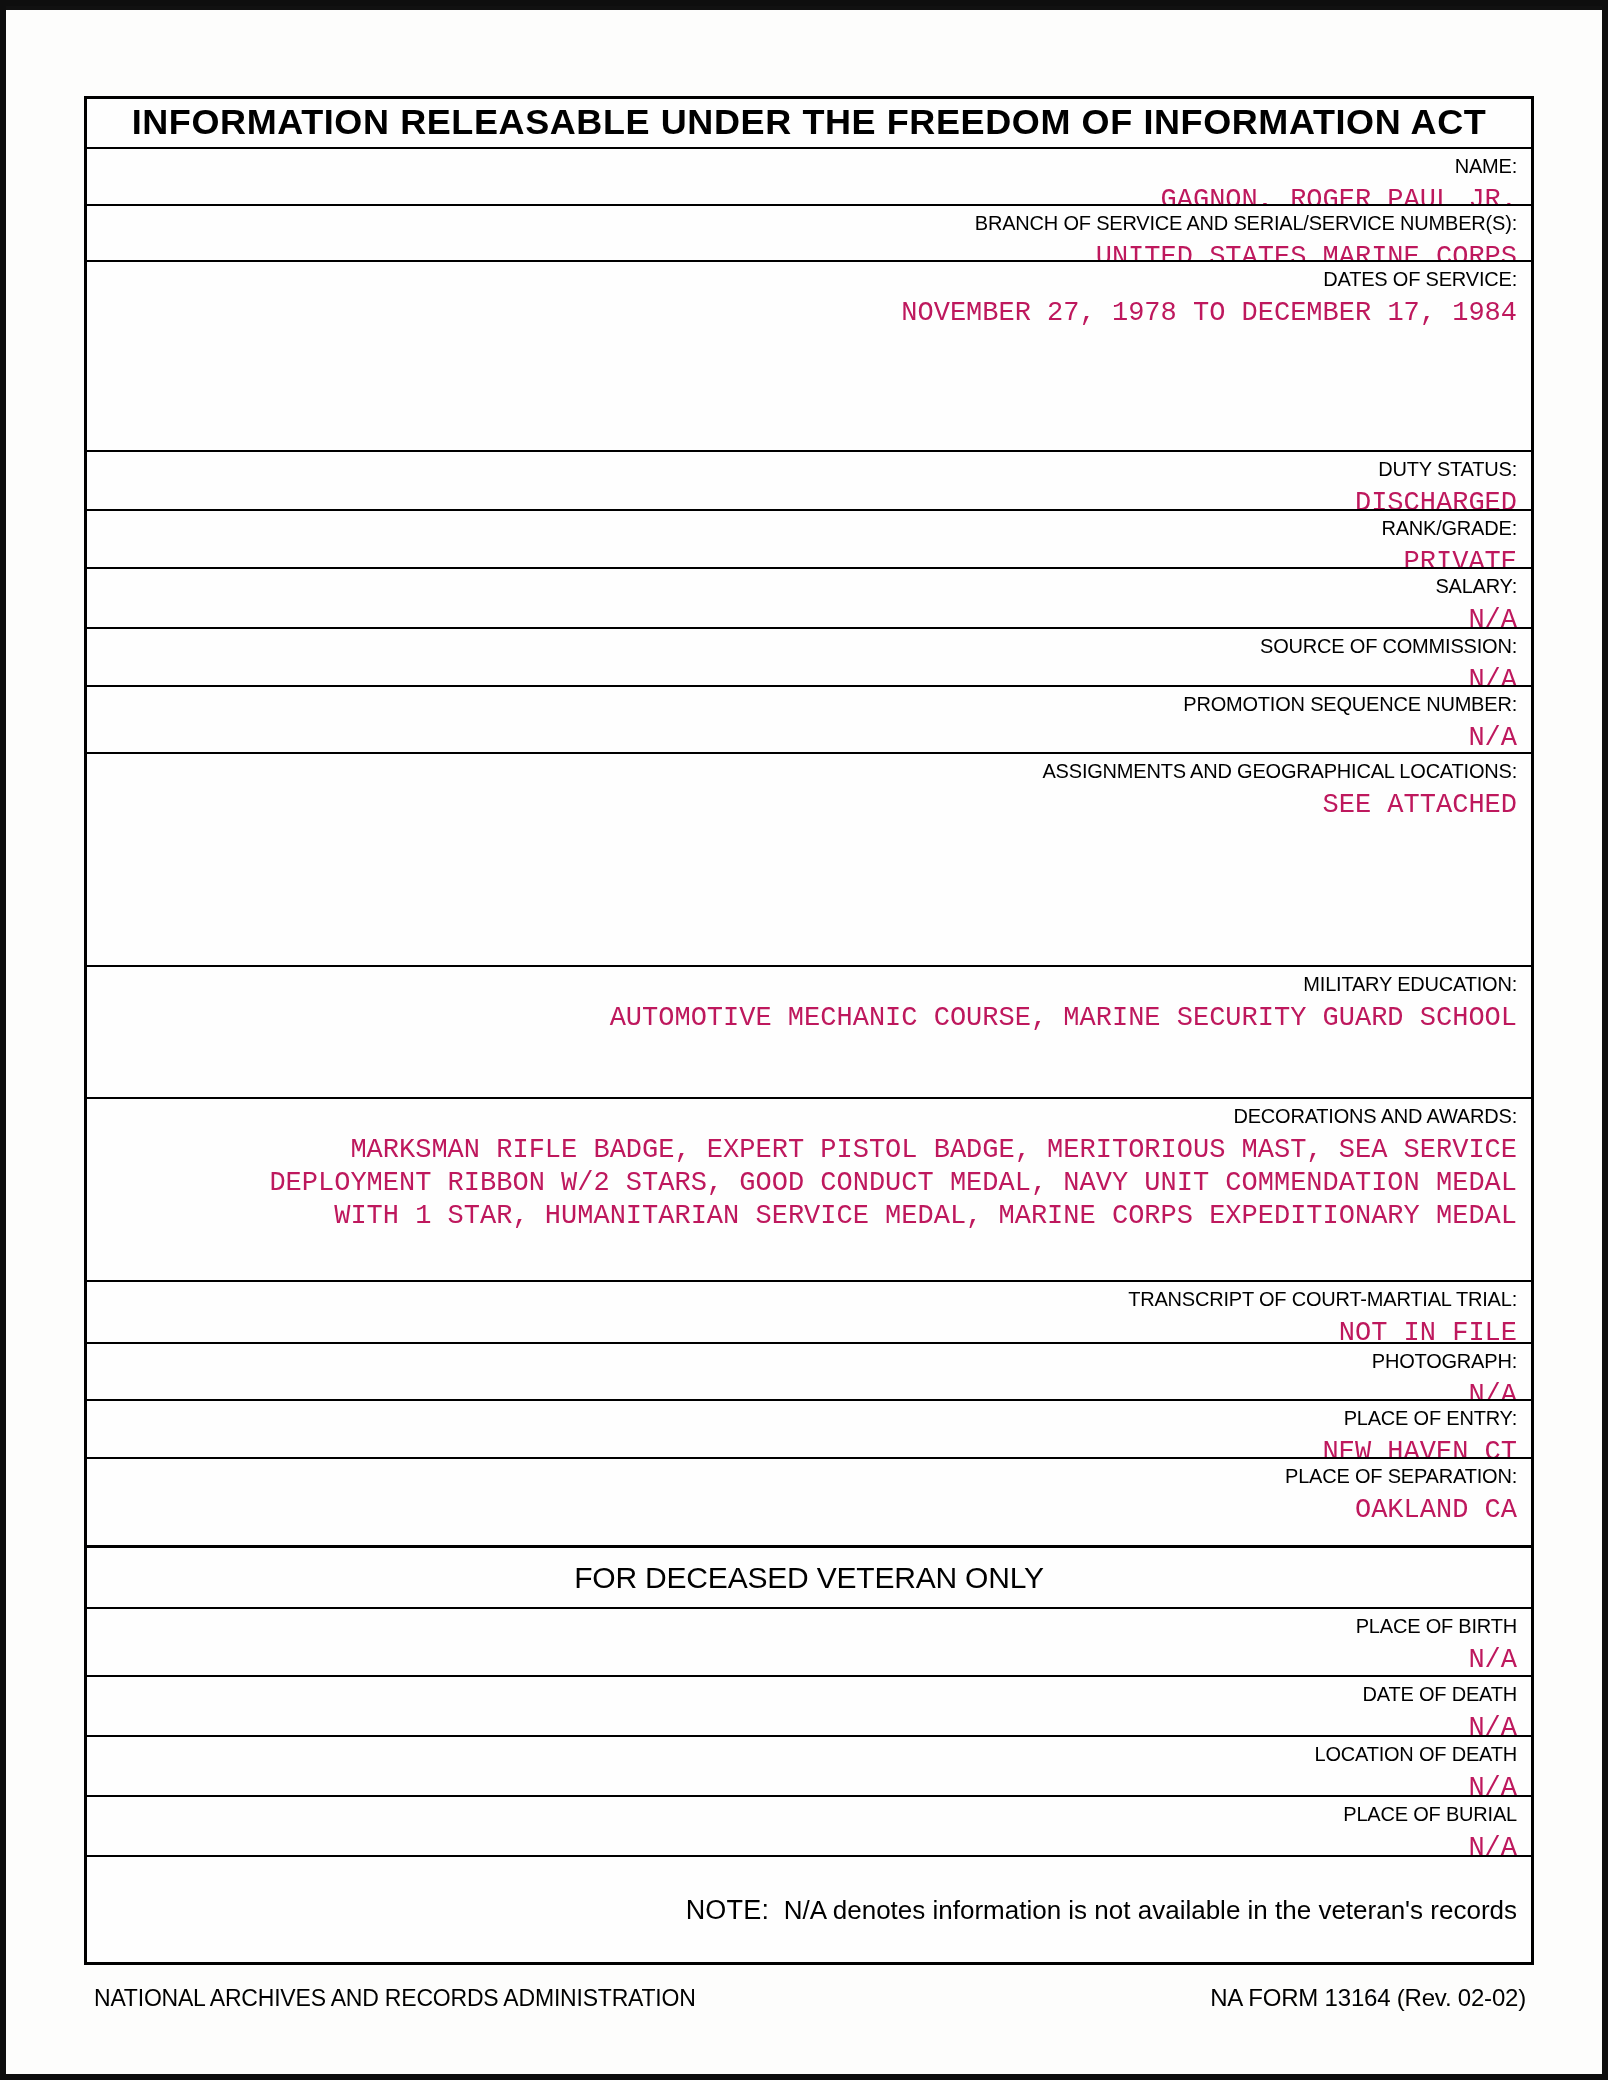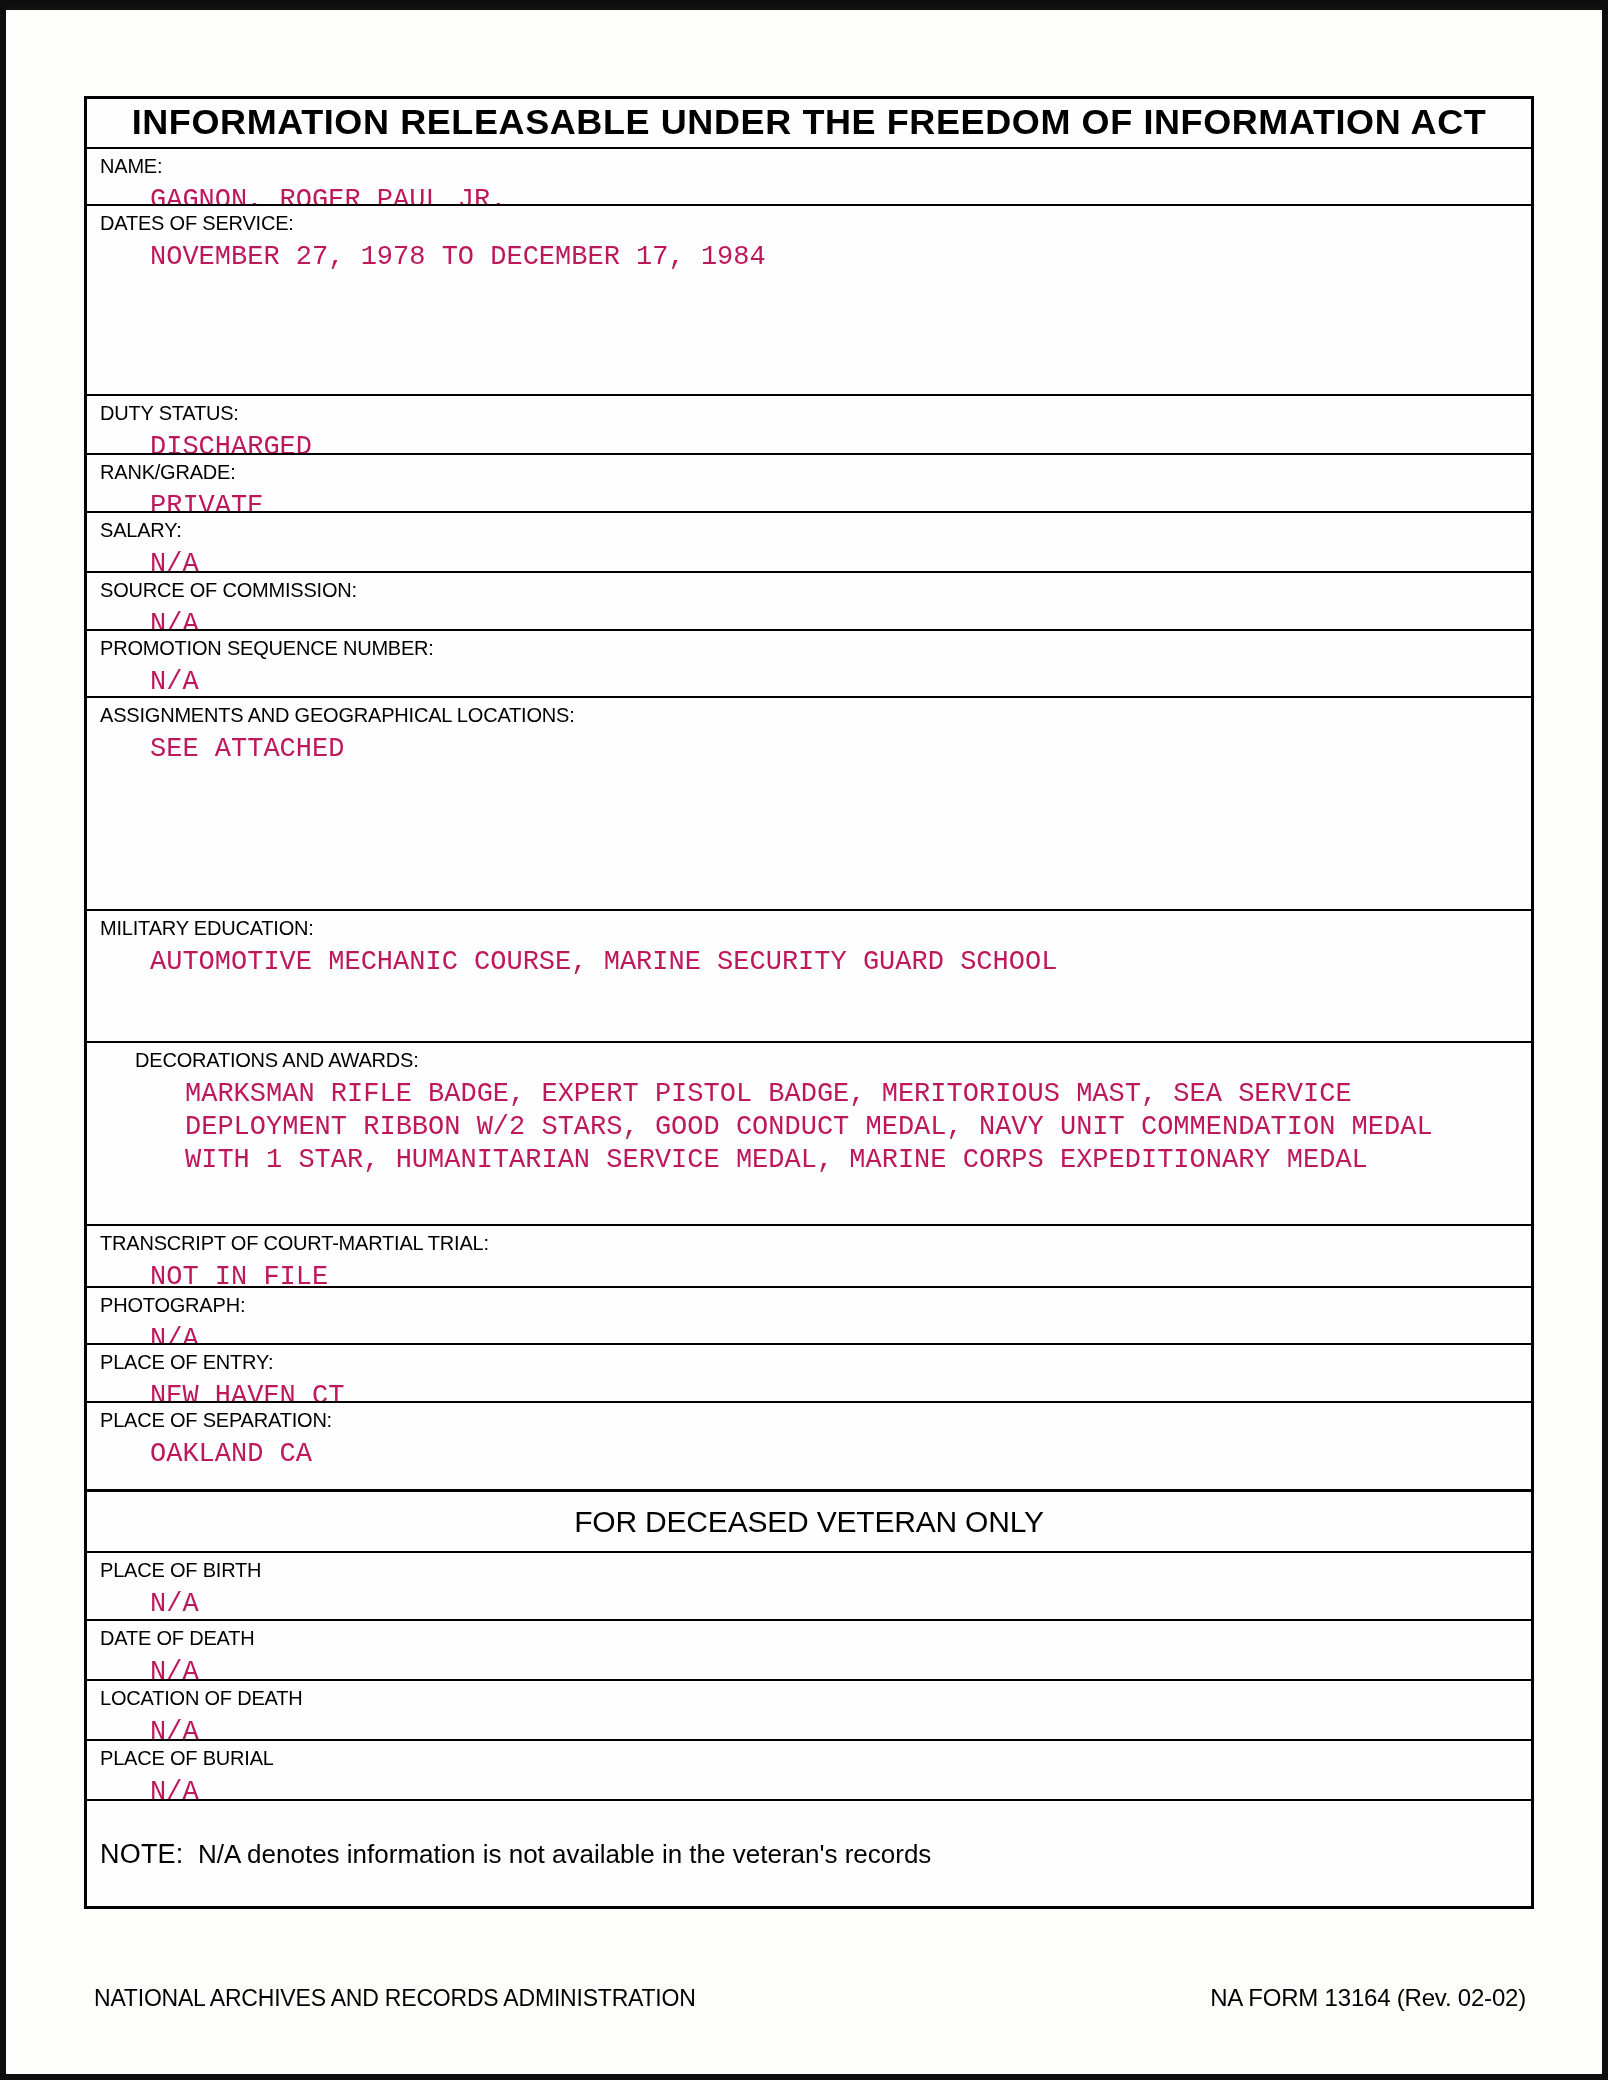--- a/index.html
+++ b/index.html
@@ -7,20 +7,21 @@
   body {
     width:1608px; height:2080px;
     position:relative;
     font-family:"Liberation Sans", sans-serif;
     color:#000;
   }
   .page {
     position:absolute; inset:0;
     background:#fdfdfc;
     border:6px solid #0e0e0e;
+    text-align:right;
   }
   .scan-edge-top { position:absolute; left:0; right:0; top:0; height:4px; background:#111; }
   .form-box {
     position:absolute;
     left:78px; top:90px;
     width:1450px;
     border:3px solid #000;
     background:#fefefe;
   }
   .row {
@@ -105,20 +106,24 @@
 
     <div class="row title-row">
       <div class="form-title">INFORMATION RELEASABLE UNDER THE FREEDOM OF INFORMATION ACT</div>
     </div>
 
     <div class="row h57">
       <div class="field-label">NAME:</div>
       <div class="field-value">GAGNON, ROGER PAUL JR.</div>
     </div>
 
+    <div class="row h56">
+      <div class="field-label">BRANCH OF SERVICE AND SERIAL/SERVICE NUMBER(S):</div>
+      <div class="field-value">UNITED STATES MARINE CORPS</div>
+    </div>
 
     <div class="row h190">
       <div class="field-label">DATES OF SERVICE:</div>
       <div class="field-value">NOVEMBER 27, 1978 TO DECEMBER 17, 1984</div>
     </div>
 
     <div class="row h59">
       <div class="field-label">DUTY STATUS:</div>
       <div class="field-value">DISCHARGED</div>
     </div>

